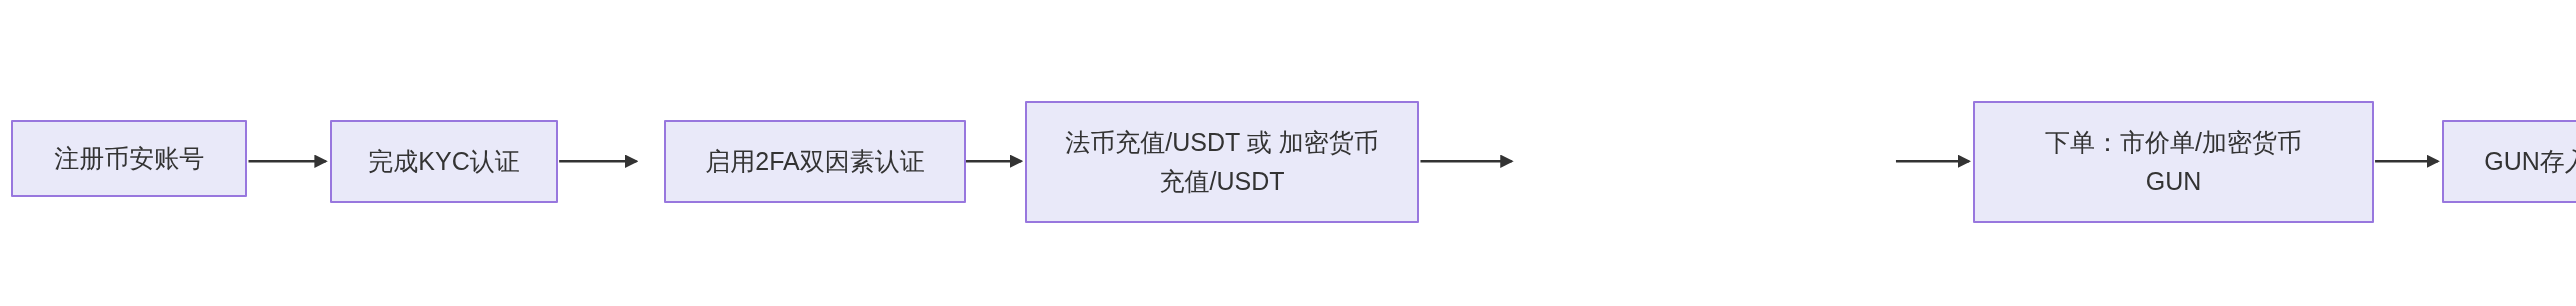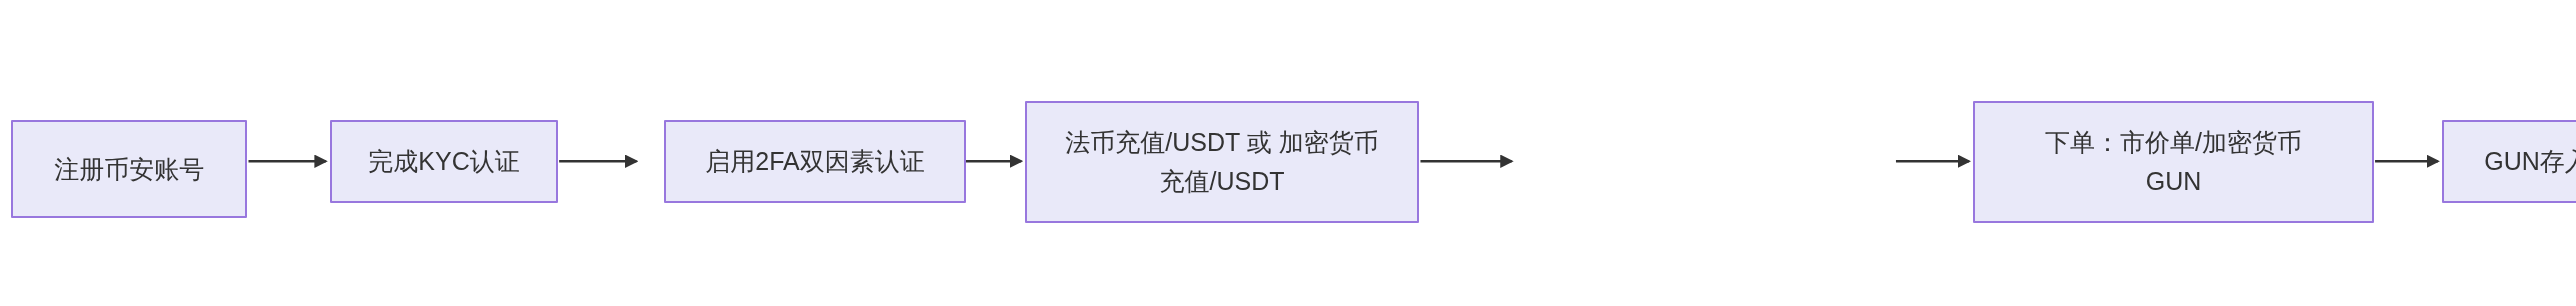--- a/index.html
+++ b/index.html
@@ -48,21 +48,21 @@
     <line x1="4610" y1="313" x2="4732" y2="313" stroke="#333333" stroke-width="5" marker-end="url(#arrow)"></line>
     <line x1="5402" y1="313" x2="5520" y2="313" stroke="#333333" stroke-width="5" marker-end="url(#arrow)"></line>
 
     <polygon points="5530,313 5748,113 5966,313 5748,513" fill="#e9e9f9" stroke="#9877de" stroke-width="4"></polygon>
 
     <path d="M5862,214 C5955,152 6035,126 6160,139" fill="none" stroke="#333333" stroke-width="5" marker-end="url(#arrow)"></path>
 
     <path d="M5858,412 C5970,468 6090,487 6278,487" fill="none" stroke="#333333" stroke-width="5" marker-end="url(#arrow)"></path>
   </svg>
 
-  <div class="node" style="left:11.3px;top:120px;width:236px;height:98px;justify-content:center;">
+  <div class="node" style="left:11.3px;top:120px;width:236px;height:77px;justify-content:center;">
     <span class="node-label">注册币安账号</span>
   </div>
 
   <div class="node" style="left:330px;top:120px;width:228px;height:83px;">
     <span class="node-label">完成KYC认证</span>
   </div>
 
   <div class="node" style="left:640px;top:120px;width:302px;height:83px;margin-left:24px;">
     <span class="node-label">启用2FA双因素认证</span>
   </div>

